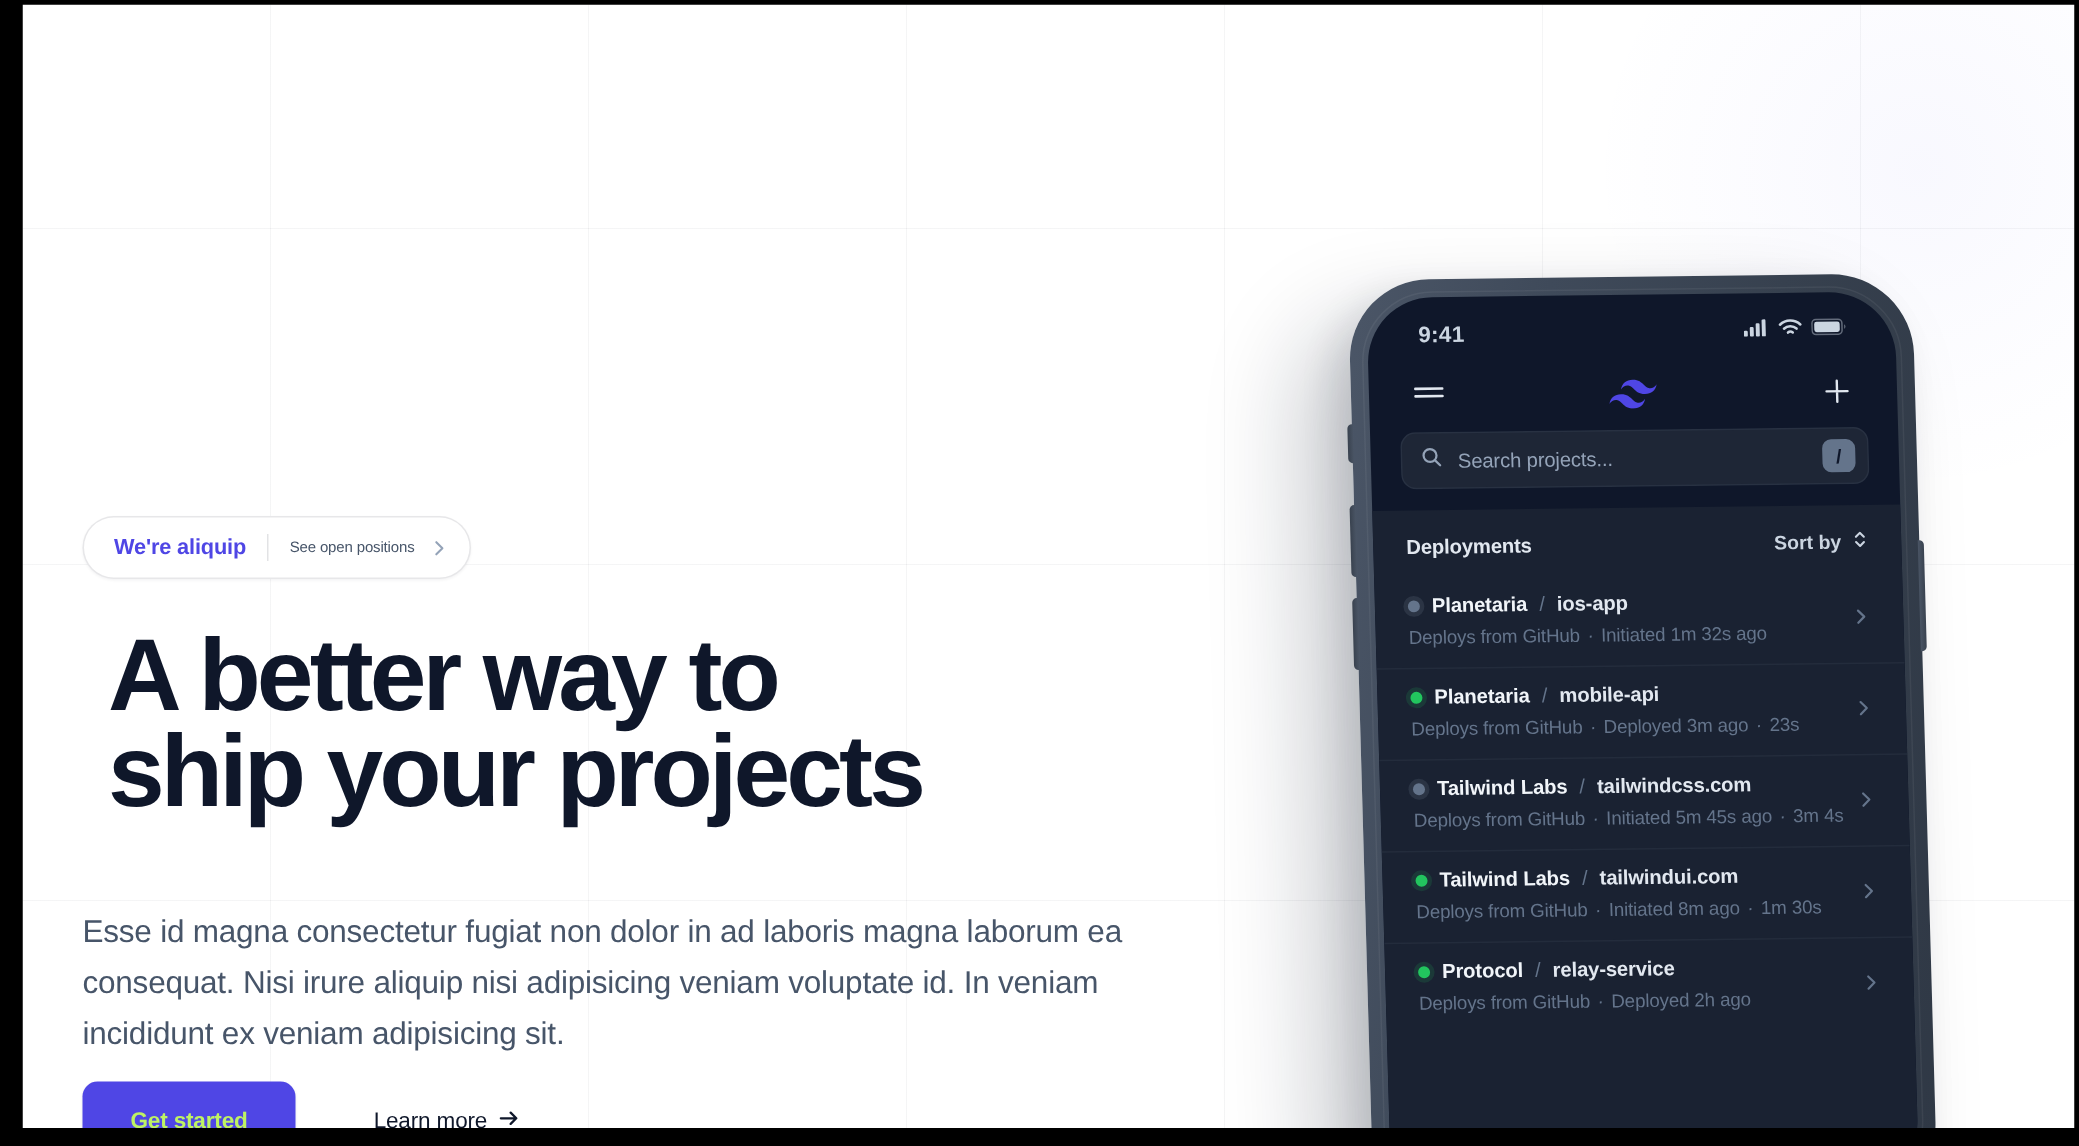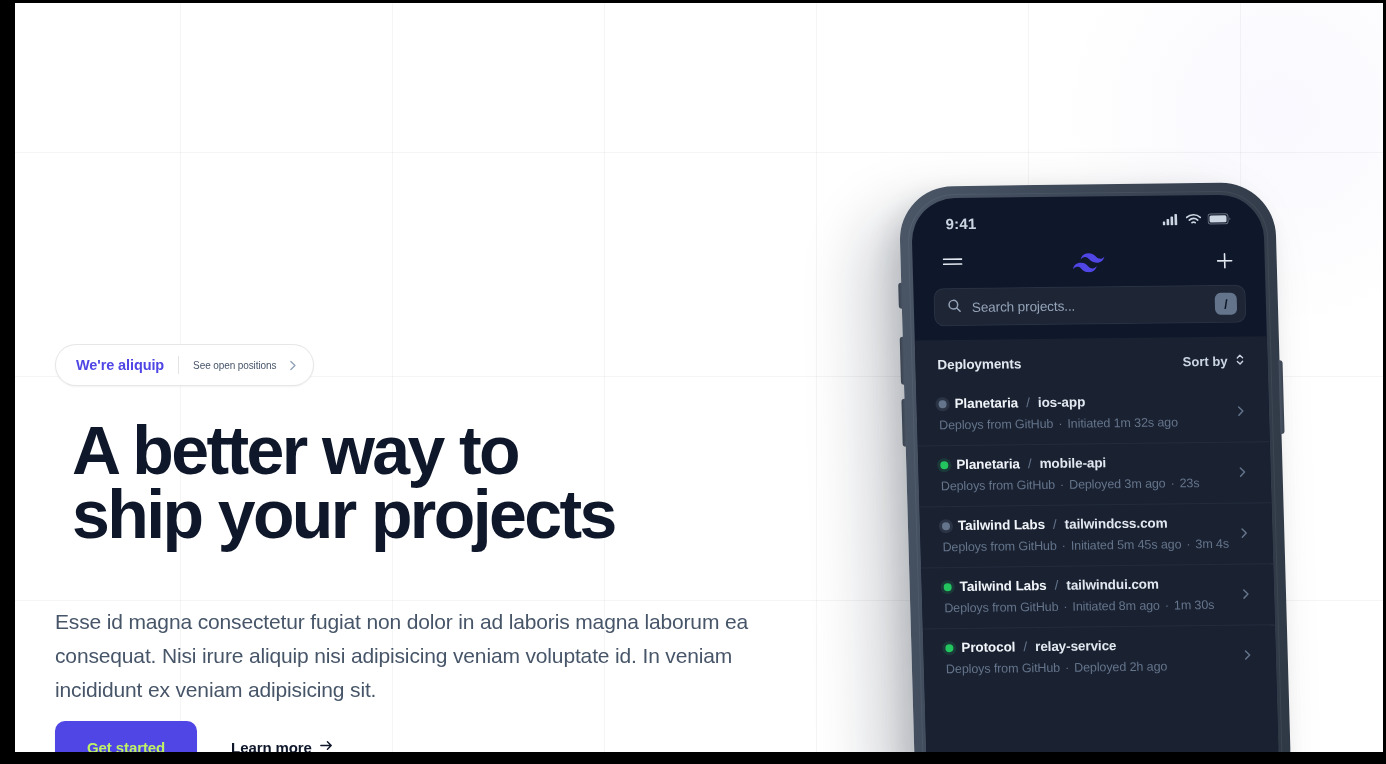--- a/index.html
+++ b/index.html
@@ -95,22 +95,22 @@
   .btn-primary {
     display:inline-flex; align-items:center; justify-content:center;
     background:#4f46e5; color:#bef264;
     font-size:15px; font-weight:600; letter-spacing:-0.1px;
     height:52px; padding:0 32px;
     border:none; border-radius:10px;
     box-shadow:0 1px 2px rgba(15,23,42,0.08);
     cursor:pointer;
   }
   .btn-link {
-    margin-left:34px;
-    color:#0f172a; font-size:15px; font-weight:700; letter-spacing:-0.1px;
+    margin-left:52px;
+    color:#0f172a; font-size:15px; font-weight:400; letter-spacing:-0.1px;
     text-decoration:none;
     display:inline-flex; align-items:center; gap:7px;
     cursor:pointer;
   }
 
   
   .phone-wrap {
     position:absolute;
     left:865px; top:165px;
     width:420px; height:640px;

